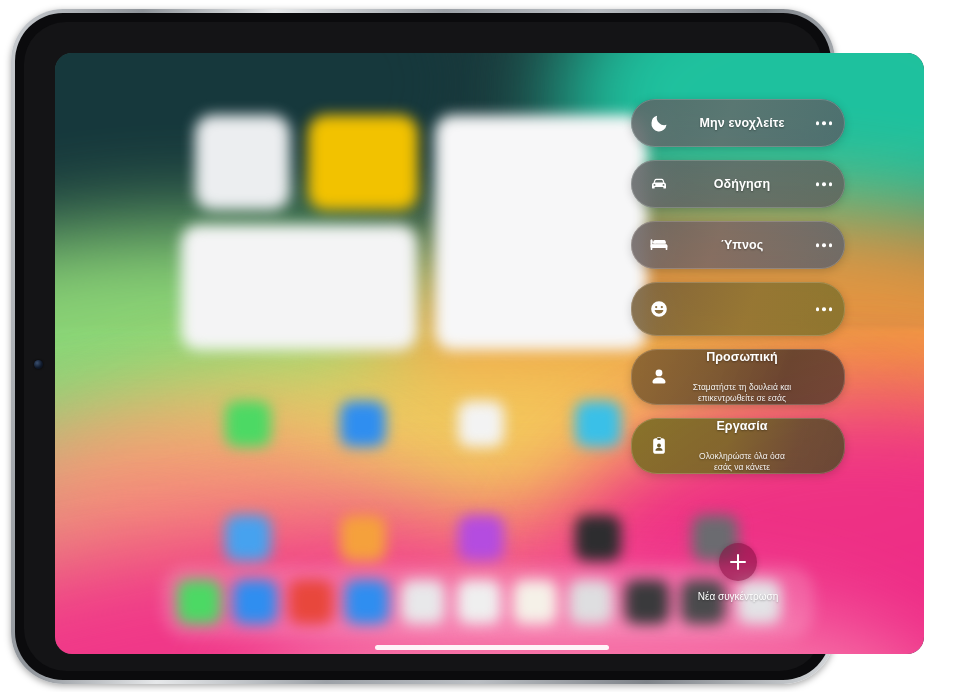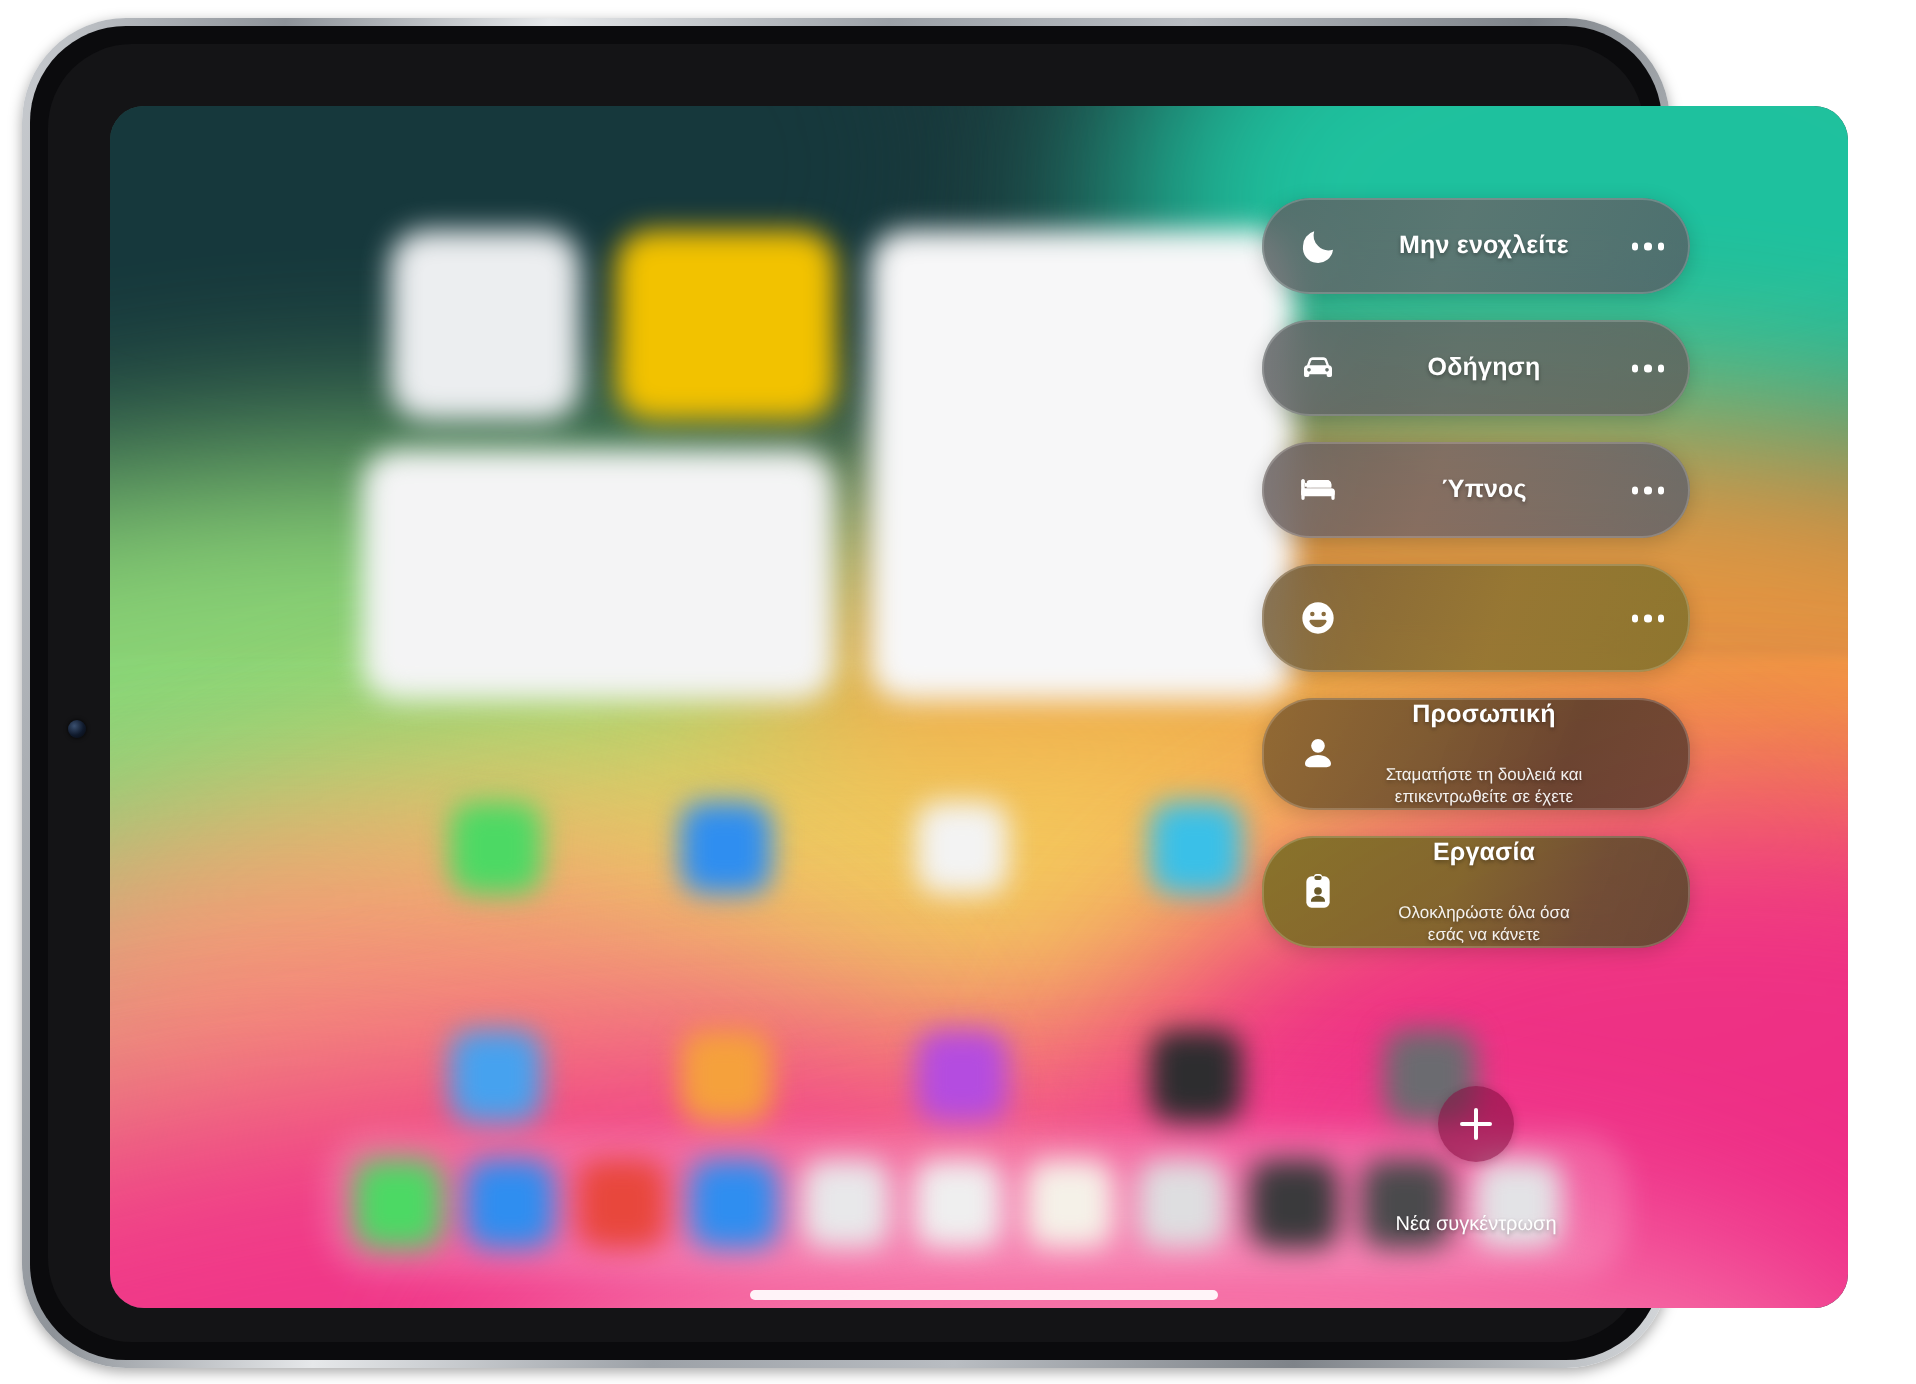--- a/index.html
+++ b/index.html
@@ -137,21 +137,21 @@
     display:flex; align-items:center; justify-content:center;
     box-shadow:0 1px 6px rgba(0,0,0,.2);
   }
   .nf-plus{ position:relative; width:16px; height:16px; }
   .nf-plus::before,.nf-plus::after{
     content:""; position:absolute; background:#fff; border-radius:1px;
   }
   .nf-plus::before{ left:0; top:7px; width:16px; height:1.8px; }
   .nf-plus::after { top:0; left:7px; height:16px; width:1.8px; }
   .nf-label{
-    margin-top:26px; font-size:10px; color:#fff; font-weight:500;
+    margin-top:10px; font-size:10px; color:#fff; font-weight:500;
     text-shadow:0 1px 2px rgba(0,0,0,.3);
   }
 
   .home-ind{
     position:absolute; left:320px; top:592px; width:234px; height:5px;
     border-radius:3px; background:rgba(255,255,255,.92);
   }
 </style>
 </head>
 <body>
@@ -279,21 +279,21 @@
           <div class="fcard fc-brown h56">
             <span class="fc-icon">
               <svg viewBox="0 0 24 24">
                 <circle cx="12" cy="7.1" r="4.1"></circle>
                 <path d="M12 12.6c-4.4 0-7.8 2.5-7.8 5.3 0 1.3 1 2 2.6 2h10.4c1.6 0 2.6-.7 2.6-2 0-2.8-3.4-5.3-7.8-5.3z"></path>
               </svg>
             </span>
             <div class="fc-text">
               <div class="fc-title">Προσωπική</div>
               <div class="fc-sub">Σταματήστε τη δουλειά και</div>
-              <div class="fc-sub" style="margin-top: 0px;">επικεντρωθείτε σε έχετε</div>
+              <div class="fc-sub" style="margin-top: 0px;">επικεντρωθείτε σε εσάς</div>
             </div>
           </div>
           <div class="fcard fc-dolive h56">
             <span class="fc-icon">
               <svg viewBox="0 0 24 24">
                 <rect x="5" y="2.6" width="14" height="18.8" rx="3.2"></rect>
                 <rect x="9.6" y="1.2" width="4.8" height="3.6" rx="1.6" fill="#fff"></rect>
                 <circle cx="12" cy="11.4" r="2.3" fill="#6a5a2a"></circle>
                 <path d="M12 14.2c-2.4 0-4.2 1.4-4.2 3v.6h8.4V17.2c0-1.6-1.8-3-4.2-3z" fill="#6a5a2a"></path>
                 <rect x="9.8" y="2.2" width="4.4" height="2.6" rx="1.3" fill="#6a5a2a"></rect>

